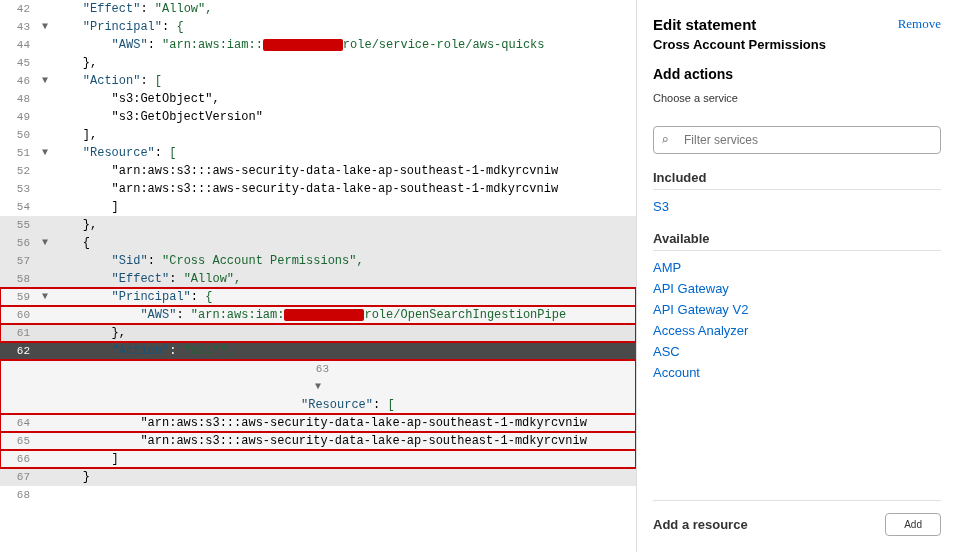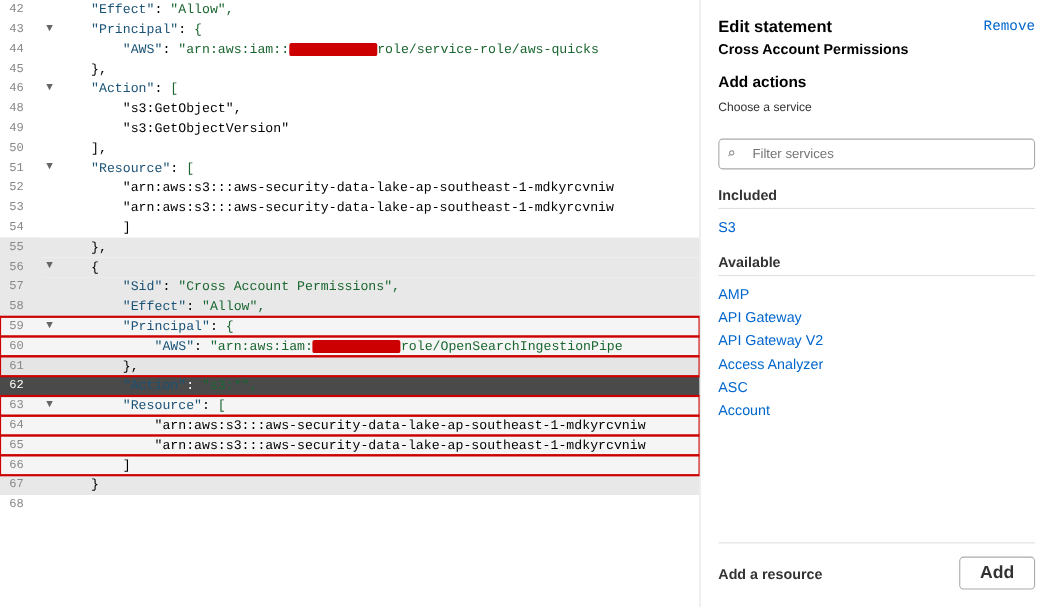--- a/index.html
+++ b/index.html
@@ -46,21 +46,21 @@
       background: #e8e8e8;
     }
 
     .code-line.active-line {
       background: #4a4a4a;
       color: #fff;
     }
 
     .line-num {
       min-width: 38px;
-      text-align: center;
+      text-align: right;
       padding-right: 8px;
       color: #888;
       font-size: 11px;
       user-select: none;
       background: inherit;
     }
 
     .active-line .line-num {
       color: #fff;
     }
@@ -107,21 +107,21 @@
     }
 
     .right-panel-title {
       font-family: Arial, sans-serif;
       font-size: 15px;
       font-weight: 600;
       color: #000;
     }
 
     .remove-link {
-      font-family: Liberation Mono, monospace;
+      font-family: Liberation Serif, serif;
       font-size: 13px;
       color: #0066cc;
       cursor: pointer;
       text-decoration: none;
     }
 
     .subtitle {
       font-family: Arial, sans-serif;
       font-size: 13px;
       font-weight: 600;
@@ -228,22 +228,22 @@
       font-weight: 600;
       color: #333;
     }
 
     .add-button {
       padding: 5px 18px;
       background: #fff;
       border: 1px solid #aaa;
       border-radius: 4px;
       font-family: Arial, sans-serif;
-      font-size: 16px;
-      font-weight: 700;
+      font-size: 10px;
+      font-weight: 400;
       color: #333;
       cursor: pointer;
     }
   </style>
 </head>
 <body>
 
 <div class="code-panel">
   <div class="code-content">
     <div class="code-lines" id="code-lines">
@@ -340,21 +340,21 @@
         <div class="code-line highlighted" style="outline: rgb(204, 0, 0) solid 2px; outline-offset: -1px; position: relative; z-index: 2; background: #e5e5e5;">
           <span class="line-num">61</span>
           <span class="line-toggle"></span>
           <span class="line-code">        },</span>
         </div>
         <div class="code-line active-line">
           <span class="line-num">62</span>
           <span class="line-toggle"></span>
           <span class="line-code">        <span style="color: rgb(26, 82, 118);">"Action"</span>: <span style="color: rgb(26, 102, 48);">"s3:*",</span></span>
         </div>
-        <div class="code-line highlighted" style="outline: rgb(204, 0, 0) solid 2px; outline-offset: -1px; position: relative; z-index: 2; background: rgb(245, 245, 245);">
+        <div class="code-line highlighted" style="outline: rgb(204, 0, 0) solid 2px; outline-offset: -1px; position: relative; z-index: 2; background: rgb(245, 245, 245); flex-direction: column;">
           <span class="line-num">63</span>
           <span class="line-toggle">▼</span>
           <span class="line-code">        <span style="color: rgb(26, 82, 118);">"Resource"</span>: <span style="color: rgb(26, 102, 48);">[</span></span>
         </div>
         <div class="code-line highlighted" style="outline: rgb(204, 0, 0) solid 2px; outline-offset: -1px; position: relative; z-index: 2; background: rgb(245, 245, 245);">
           <span class="line-num">64</span>
           <span class="line-toggle"></span>
           <span class="line-code">            "arn:aws:s3:::aws-security-data-lake-ap-southeast-1-mdkyrcvniw</span>
         </div>
         <div class="code-line highlighted" style="outline: rgb(204, 0, 0) solid 2px; outline-offset: -1px; position: relative; z-index: 2; background: rgb(245, 245, 245);">

